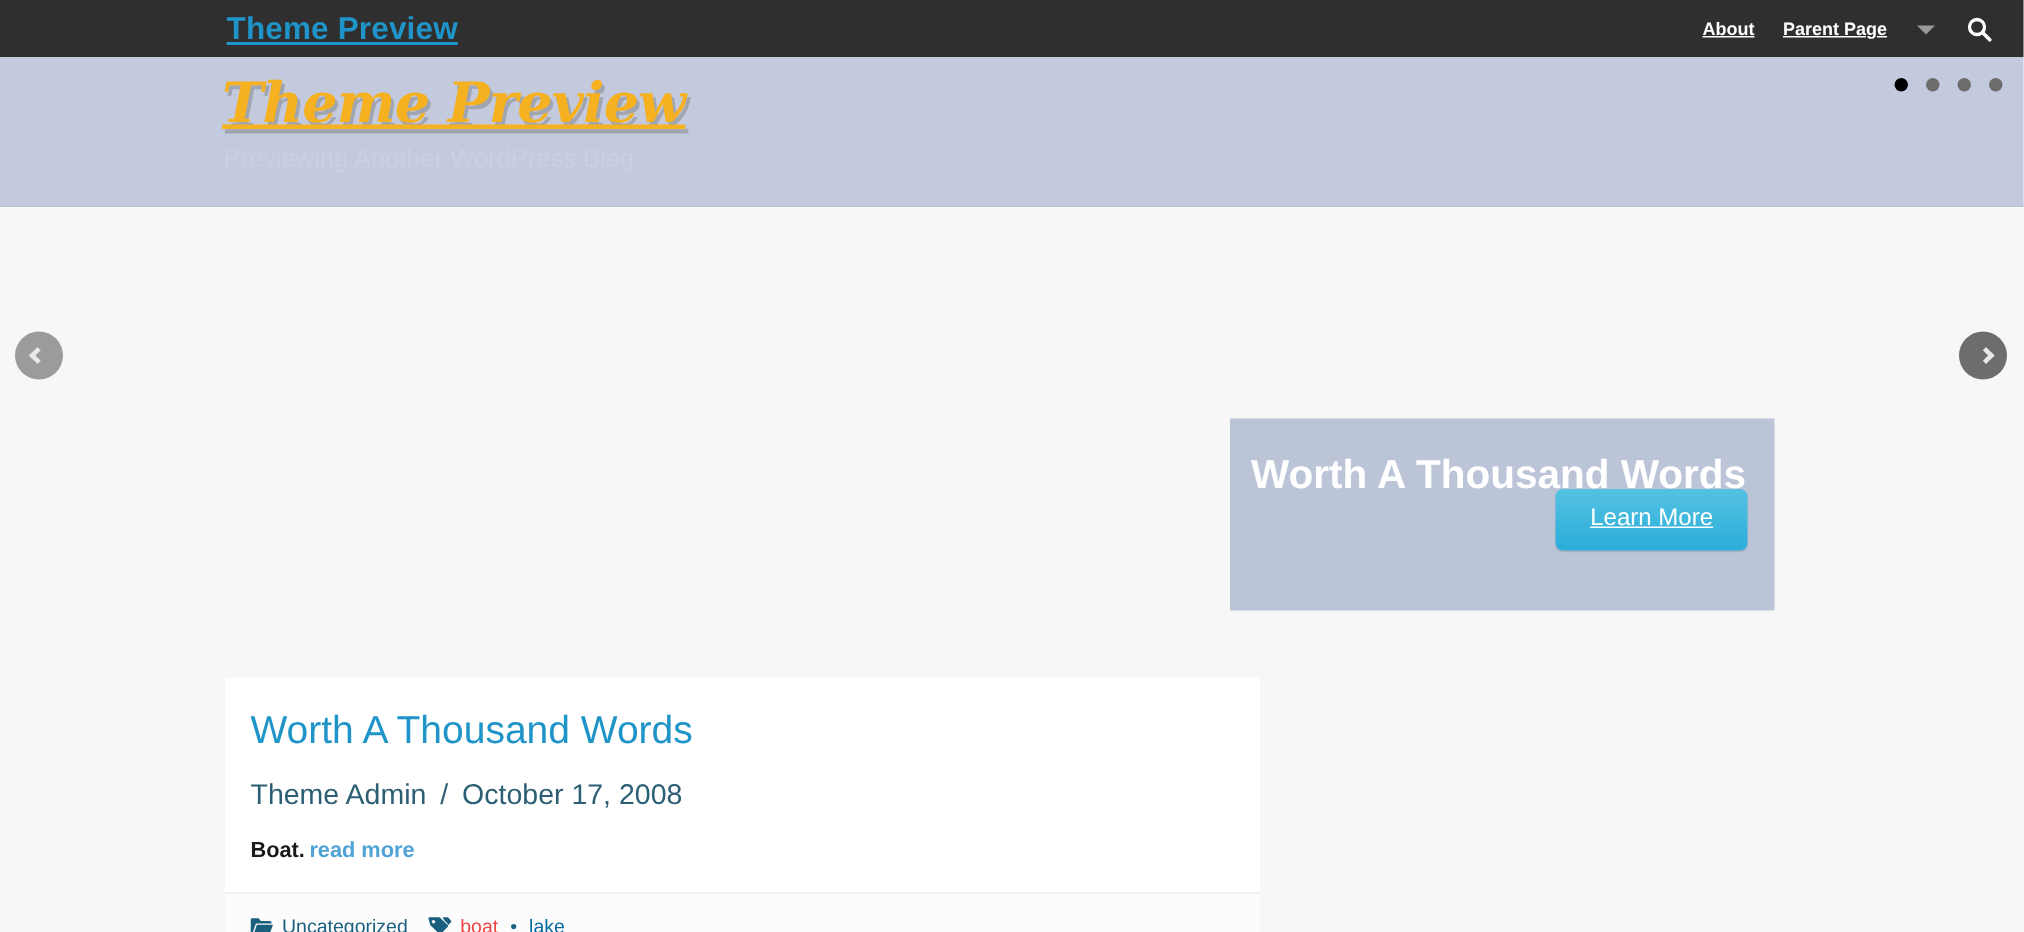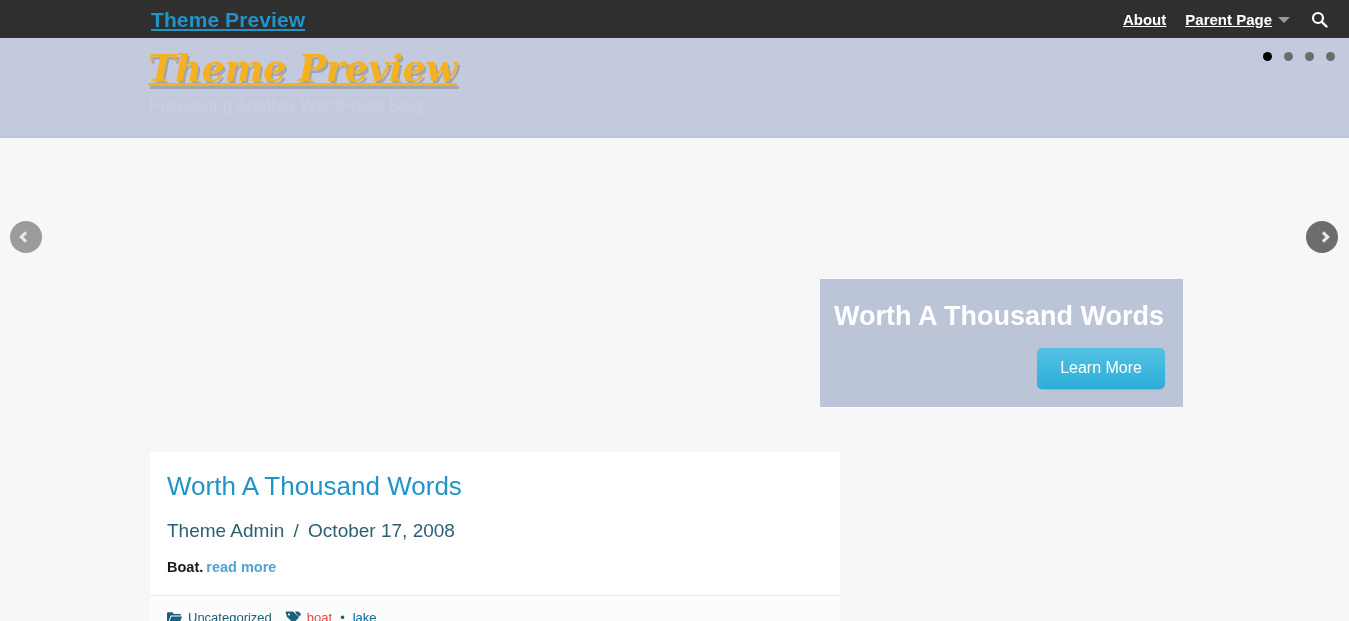--- a/index.html
+++ b/index.html
@@ -31,29 +31,29 @@
   .topnav {
     position: absolute;
     right: 0; top: 0;
     height: 38px;
     display: flex;
     align-items: center;
     gap: 0;
   }
   .topnav-item {
     color: #ffffff;
-    font-size: 15px;
+    font-size: 12px;
     font-weight: bold;
     white-space: nowrap;
     padding: 0 0 0 0;
     display: flex;
     align-items: center;
   }
   .nav-about { margin-right: 19px; margin-left: 0; }
-  .nav-parent { margin-right: 6px; }
+  .nav-parent { margin-right: 20px; }
   .caret-down {
     width: 0; height: 0;
     border-left: 6px solid transparent;
     border-right: 6px solid transparent;
     border-top: 6px solid #9a9a9a;
     margin-right: 21px;
     margin-top: 2px;
   }
   .search-btn {
     margin-right: 21px;
@@ -142,30 +142,31 @@
     position: absolute;
     left: 0; right: 19px; top: 22px;
     text-align: right;
     font-size: 27px;
     font-weight: bold;
     color: #ffffff;
     white-space: nowrap;
   }
   .learn-more {
     position: absolute;
-    right: 18px; bottom: 18px;
+    right: 18px; bottom: 40px;
     padding: 11px 23px 12px 23px;
     border-radius: 5px;
     background: linear-gradient(#54c2e3, #2badd9);
     color: #ffffff;
     font-size: 16px;
     border: none;
     font-family: "Liberation Sans", sans-serif;
     cursor: pointer;
     box-shadow: 0 1px 1px rgba(0,0,0,0.12);
+    text-decoration: underline;
   }
 
   
   .post-card {
     position: absolute;
     left: 150px; top: 452px;
     width: 690px;
     background: #ffffff;
   }
   .post-body { padding: 20px 17px 14px 17px; }

